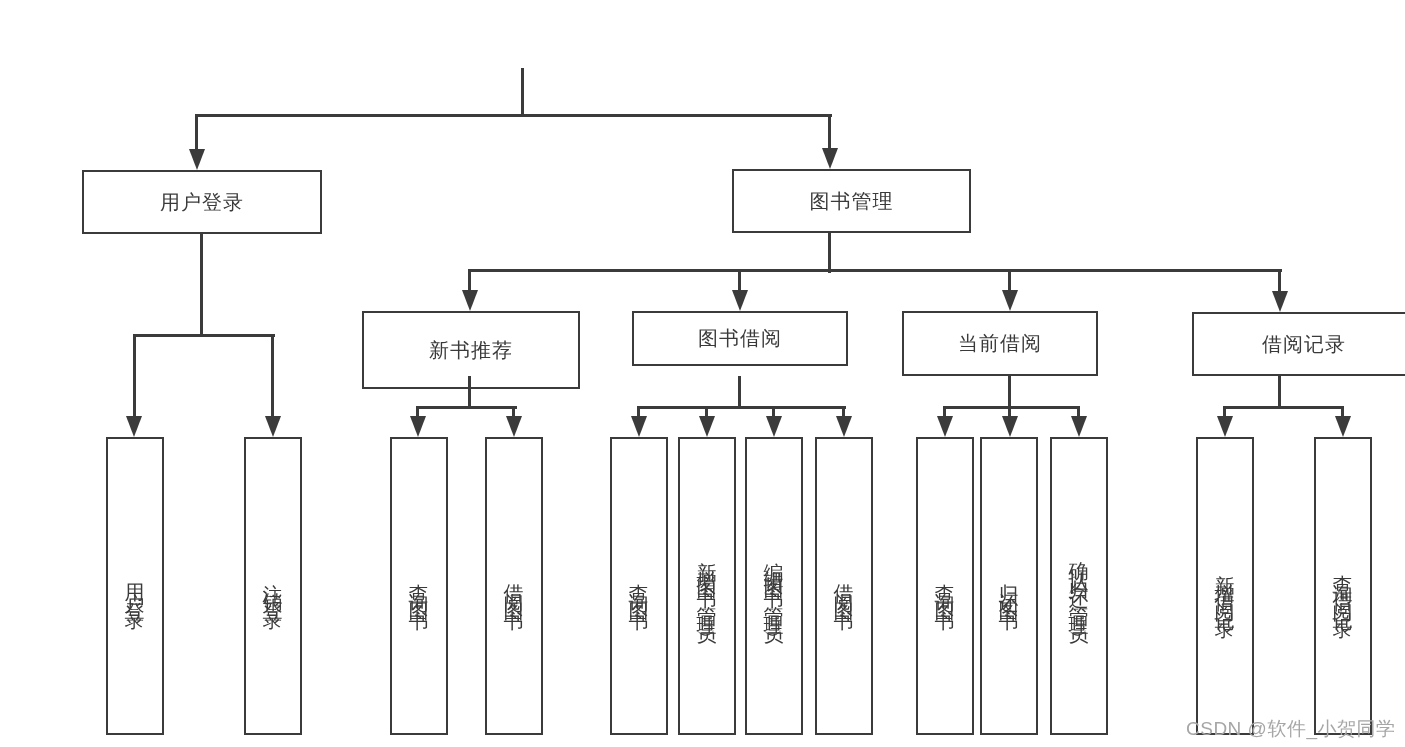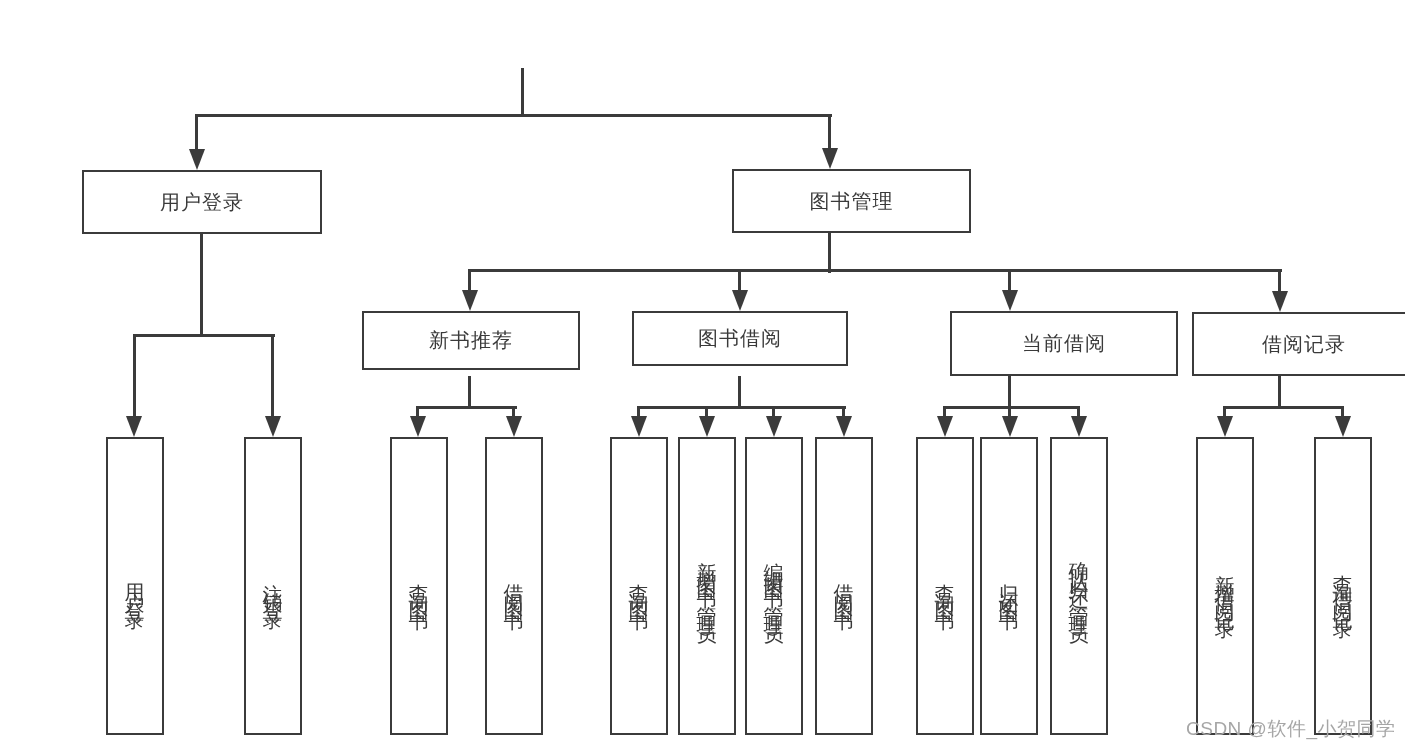--- a/index.html
+++ b/index.html
@@ -83,27 +83,27 @@
   <div class="hline" style="left:468px;top:269px;width:814px;"></div>
   <div class="vline" style="left:468px;top:271px;height:21px;"></div>
   <div class="arrow" style="left:462px;top:290px;"></div>
   <div class="vline" style="left:738px;top:271px;height:21px;"></div>
   <div class="arrow" style="left:732px;top:290px;"></div>
   <div class="vline" style="left:1008px;top:271px;height:21px;"></div>
   <div class="arrow" style="left:1002px;top:290px;"></div>
   <div class="vline" style="left:1278px;top:271px;height:21px;"></div>
   <div class="arrow" style="left:1272px;top:291px;"></div>
 
-  <div class="box" style="left:362px;top:311px;width:218px;height:59px;">
+  <div class="box" style="left:362px;top:311px;width:218px;height:78px;">
     <span>新书推荐</span>
   </div>
   <div class="box" style="left:632px;top:311px;width:216px;height:55px;">
     <span>图书借阅</span>
   </div>
-  <div class="box" style="left:950px;top:311px;width:228px;height:65px;">
+  <div class="box" style="left:902px;top:311px;width:196px;height:65px;">
     <span>当前借阅</span>
   </div>
   <div class="box" style="left:1173px;top:312px;width:224px;height:64px;margin-left:19px;">
     <span>借阅记录</span>
   </div>
 
   <div class="vline" style="left:468px;top:376px;height:33px;"></div>
   <div class="hline" style="left:416px;top:406px;width:101px;"></div>
   <div class="vline" style="left:416px;top:408px;height:12px;"></div>
   <div class="arrow" style="left:410px;top:416px;"></div>

